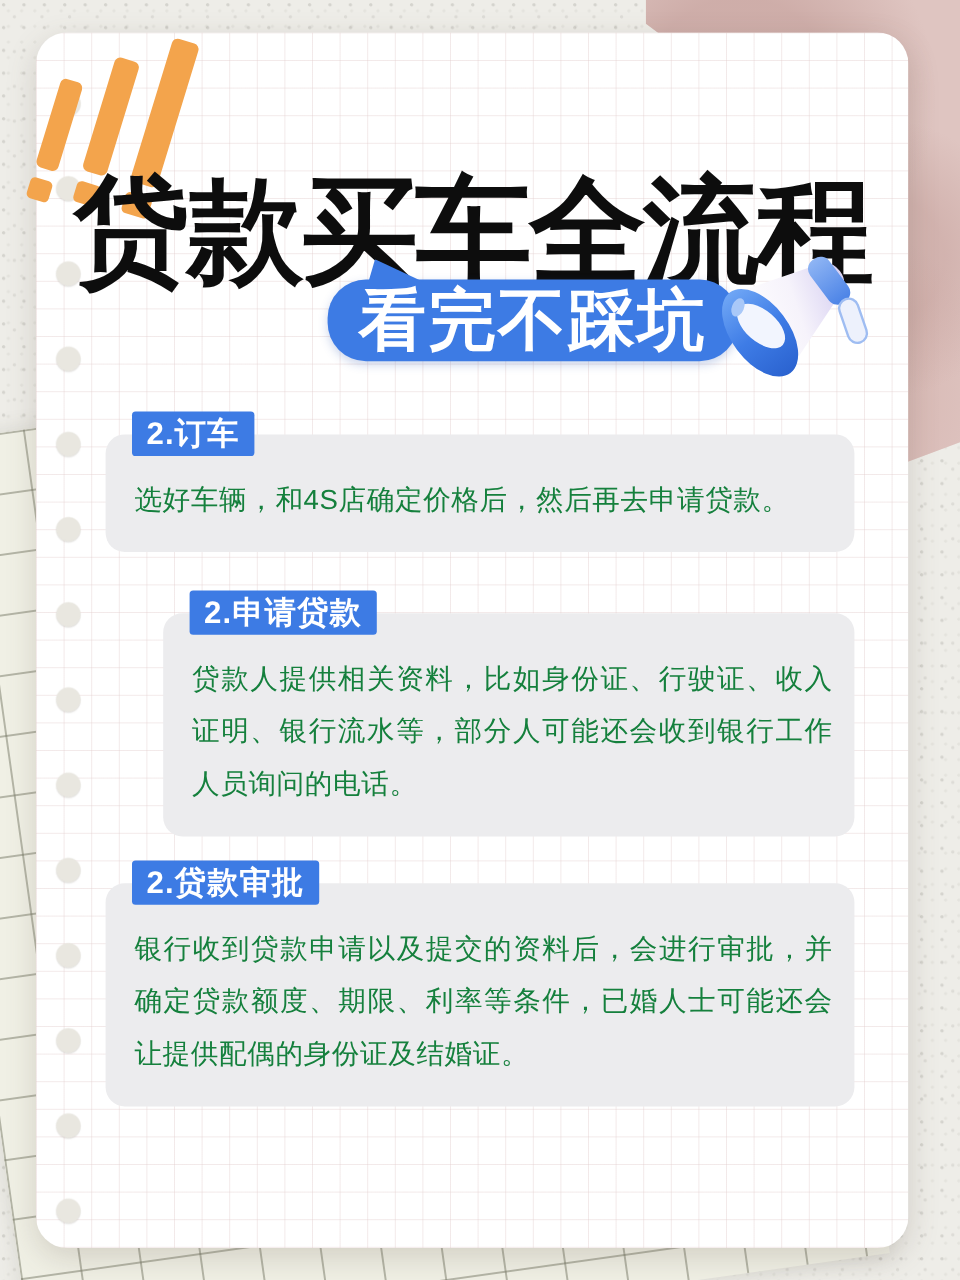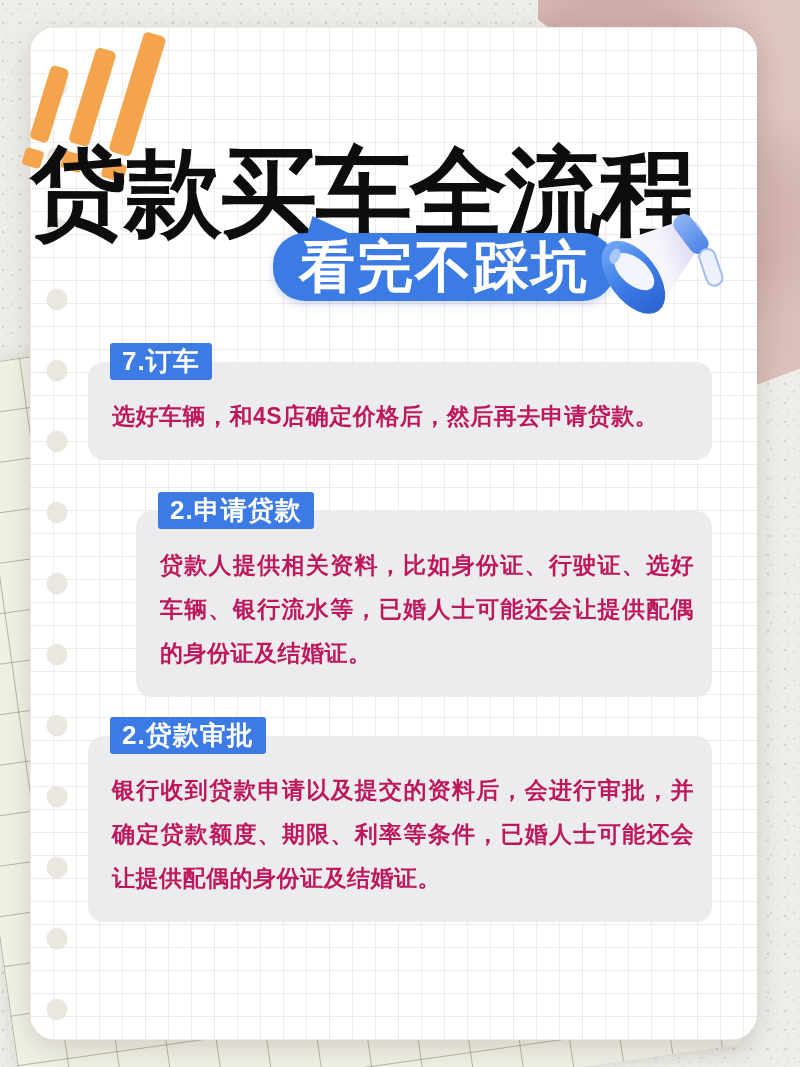--- a/index.html
+++ b/index.html
@@ -59,21 +59,21 @@
   
   .warn{position:absolute;left:-4px;top:4px;width:150px;height:170px;}
   .excl{position:absolute;display:flex;flex-direction:column;transform:rotate(17deg);}
   .excl .bar{flex:1;width:100%;background:#F3A44C;border-radius:5px;}
   .excl .dot{width:100%;height:18px;background:#F3A44C;border-radius:4px;margin-top:9px;flex:none;}
   .e1{left:10px;top:34px;width:19px;height:104px;}
   .e2{left:52px;top:16px;width:21px;height:126px;}
   .e3{left:96px;top:0;width:23px;height:152px;}
 
   .title{
-    position:absolute;top:44px;left:0;width:100%;
+    position:absolute;top:44px;left:0;width:100%;text-align:center;
     font-size:97px;line-height:1.18;font-weight:900;color:#0D0D0D;
     letter-spacing:-2px;white-space:nowrap;
   }
 
   
   .badge{
     position:absolute;top:206px;left:243px;
     background:#3D7BE4;color:#FFFFFF;border-radius:32px;
     font-size:56px;font-weight:bold;line-height:50px;
     padding:9px 26px;letter-spacing:2px;
@@ -96,22 +96,22 @@
     display:inline-block;position:relative;z-index:2;margin-left:22px;
     background:#3D7BE4;color:#FFFFFF;border-radius:3px;
     font-size:26px;font-weight:bold;line-height:27px;padding:5px 12px;
     letter-spacing:1px;
   }
   .panel{
     margin-top:-18px;background:#ECECEE;border-radius:16px;
     padding:32px 18px 22px 24px;
   }
   .panel p{
-    margin:0;font-size:23px;line-height:44px;color:#be185d;
-    letter-spacing:.5px;font-weight:700;text-align:justify;
+    margin:0;font-size:23px;line-height:44px;color:#15803d;
+    letter-spacing:.5px;font-weight:400;text-align:justify;
   }
 </style>
 </head>
 <body>
 
 <div class="stage">
 
   <div class="pink-paper"></div>
   <div class="grid-paper"></div>
 
@@ -167,30 +167,30 @@
         </g>
         <ellipse cx="42" cy="64" rx="24" ry="42" fill="url(#mgBell)"></ellipse>
         <ellipse cx="46" cy="60" rx="13" ry="24" fill="#F2F5FE" transform="rotate(-12 46 60)"></ellipse>
         <ellipse cx="40" cy="36" rx="8" ry="5" fill="#A9C8F8" transform="rotate(-30 40 36)"></ellipse>
       </g>
     </svg>
 
     <div class="sections">
 
       <div class="section sec-1">
-        <div class="chip">7.订车</div>
+        <div class="chip">2.订车</div>
         <div class="panel">
           <p>选好车辆，和4S店确定价格后，然后再去申请贷款。</p>
         </div>
       </div>
 
       <div class="section sec-2">
         <div class="chip">2.申请贷款</div>
         <div class="panel">
-          <p>贷款人提供相关资料，比如身份证、行驶证、选好车辆、银行流水等，已婚人士可能还会让提供配偶的身份证及结婚证。</p>
+          <p>贷款人提供相关资料，比如身份证、行驶证、收入证明、银行流水等，部分人可能还会收到银行工作人员询问的电话。</p>
         </div>
       </div>
 
       <div class="section sec-3">
         <div class="chip">2.贷款审批</div>
         <div class="panel">
           <p>银行收到贷款申请以及提交的资料后，会进行审批，并确定贷款额度、期限、利率等条件，已婚人士可能还会让提供配偶的身份证及结婚证。</p>
         </div>
       </div>
 

